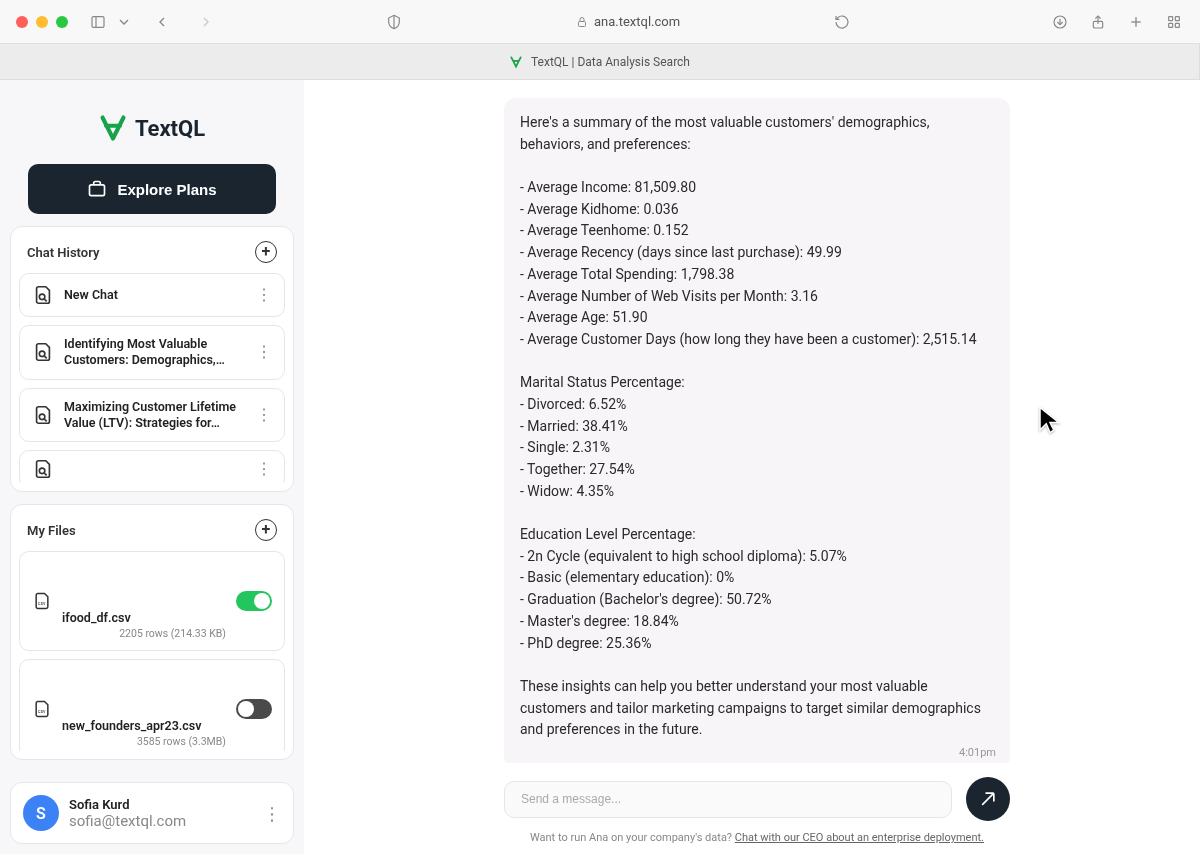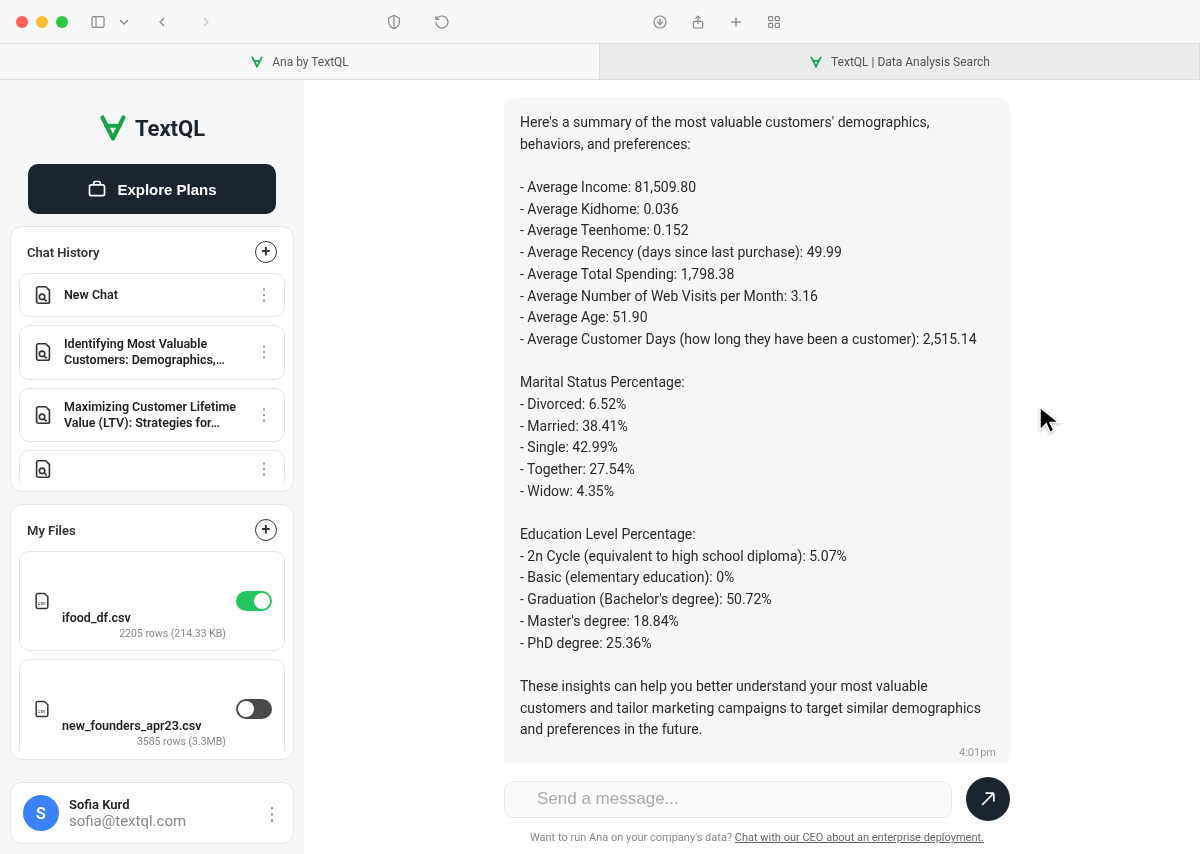--- a/index.html
+++ b/index.html
@@ -98,21 +98,21 @@
   
   .main { flex:1; display:flex; flex-direction:column; position:relative; padding-left:200px; padding-right:190px;}
   .chat-scroll { flex:1; overflow-y:auto; padding:0 0 0 0;}
   .msg-bubble {
     background:#f7f5f8; border-radius:12px; padding:14px 16px 28px; font-size:14px; color:#2a2a2a;
     line-height:1.55; position:relative; margin-top:18px;
   }
   .msg-time { position:absolute; bottom:8px; right:14px; font-size:11px; color:#999;}
 
   .input-row { display:flex; align-items:center; gap:14px; padding:14px 0 4px;}
-  .msg-input { flex:1; border:1px solid #e6e6ea; border-radius:10px; height:37px; padding:0 32px; font-size:17px; color:#333; background:#fafafa;}
+  .msg-input { flex:1; border:1px solid #e6e6ea; border-radius:10px; height:37px; padding:0 16px; font-size:12px; color:#333; background:#fafafa;}
   .msg-input::placeholder { color:#aaa; }
   .send-btn { width:44px;height:44px; border-radius:50%; background:#1a2530; display:flex;align-items:center;justify-content:center; cursor:pointer; border:none;}
   .send-btn svg { width:20px;height:20px; stroke:#fff; fill:none;}
 
   .footer-line { text-align:center; font-size:11px; color:#888; padding:6px 0 10px;}
   .footer-line a { color:#666; text-decoration:underline; cursor:pointer;}
 
   .cursor-pointer-overlay { position:absolute; top:405px; left:1035px; pointer-events:none;}
   .cursor-pointer-overlay svg { width:30px;height:30px; filter:drop-shadow(0 1px 1px rgba(0,0,0,.3));}
 
@@ -150,20 +150,29 @@
           <polyline points="9 18 15 12 9 6"></polyline>
         </svg>
     </div>
   </div>
   <div class="browser-icon shield-icon" style="margin-left:130px;">
     <svg viewBox="0 0 24 24" fill="none" stroke-width="1.8">
         <path d="M12 2 L20 6 V12 C20 17 16 21 12 22 C8 21 4 17 4 12 V6 Z"></path>
         <line x1="12" y1="2" x2="12" y2="22"></line>
       </svg>
   </div>
+  <div class="addr-area">
+    <div class="addr-box">
+      <svg viewBox="0 0 24 24" width="12" height="12" fill="none" stroke="#888" stroke-width="2">
+          <rect x="5" y="11" width="14" height="10" rx="2"></rect>
+          <path d="M8 11 V7 a4 4 0 0 1 8 0 v4"></path>
+        </svg>
+      <span>ana.textql.com</span>
+    </div>
+  </div>
   <div class="browser-icon" style="margin-right:150px;">
     <svg viewBox="0 0 24 24" fill="none" stroke-width="1.8">
         <path d="M3 12 a9 9 0 1 0 3-6.7 L3 8"></path>
         <polyline points="3 3 3 8 8 8"></polyline>
       </svg>
   </div>
   <div class="addr-right-icons">
     <div class="browser-icon">
         <svg viewBox="0 0 24 24" fill="none" stroke-width="1.8">
           <circle cx="12" cy="12" r="9"></circle>
@@ -189,28 +198,20 @@
           <rect x="4" y="4" width="6" height="6" rx="1"></rect>
           <rect x="14" y="4" width="6" height="6" rx="1"></rect>
           <rect x="4" y="14" width="6" height="6" rx="1"></rect>
           <rect x="14" y="14" width="6" height="6" rx="1"></rect>
         </svg>
       </div>
   </div>
 </div>
 
 <div class="tab-bar">
-  <div class="tab active">
-    <span class="tab-logo">
-      <svg viewBox="0 0 24 24">
-          <path d="M4 4 L12 20 L20 4 M7 10 L17 10" stroke="#16a34a" stroke-width="3" fill="none" stroke-linecap="round"></path>
-        </svg>
-    </span>
-    <span>Ana by TextQL</span>
-  </div>
   <div class="tab">
     <span class="tab-logo">
       <svg viewBox="0 0 24 24">
           <path d="M4 4 L12 20 L20 4 M7 10 L17 10" stroke="#16a34a" stroke-width="3" fill="none" stroke-linecap="round"></path>
         </svg>
     </span>
     <span>TextQL | Data Analysis Search</span>
   </div>
 </div>
 
@@ -342,21 +343,21 @@
         <div class="sep-line">- Average Teenhome: 0.152</div>
         <div class="sep-line">- Average Recency (days since last purchase): 49.99</div>
         <div class="sep-line">- Average Total Spending: 1,798.38</div>
         <div class="sep-line">- Average Number of Web Visits per Month: 3.16</div>
         <div class="sep-line">- Average Age: 51.90</div>
         <div class="sep-line">- Average Customer Days (how long they have been a customer): 2,515.14</div>
         <br>
         <div class="sep-line">Marital Status Percentage:</div>
         <div class="sep-line">- Divorced: 6.52%</div>
         <div class="sep-line">- Married: 38.41%</div>
-        <div class="sep-line">- Single: 42.99%</div>
+        <div class="sep-line">- Single: 2.31%</div>
         <div class="sep-line">- Together: 27.54%</div>
         <div class="sep-line">- Widow: 4.35%</div>
         <br>
         <div class="sep-line">Education Level Percentage:</div>
         <div class="sep-line">- 2n Cycle (equivalent to high school diploma): 5.07%</div>
         <div class="sep-line">- Basic (elementary education): 0%</div>
         <div class="sep-line">- Graduation (Bachelor's degree): 50.72%</div>
         <div class="sep-line">- Master's degree: 18.84%</div>
         <div class="sep-line">- PhD degree: 25.36%</div>
         <br>

